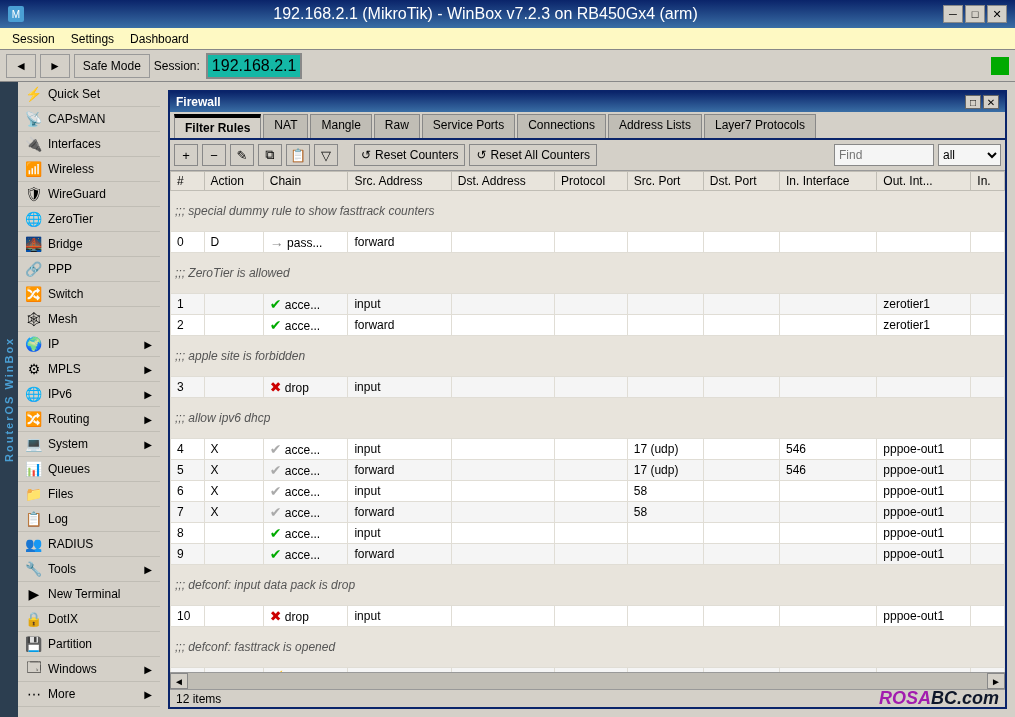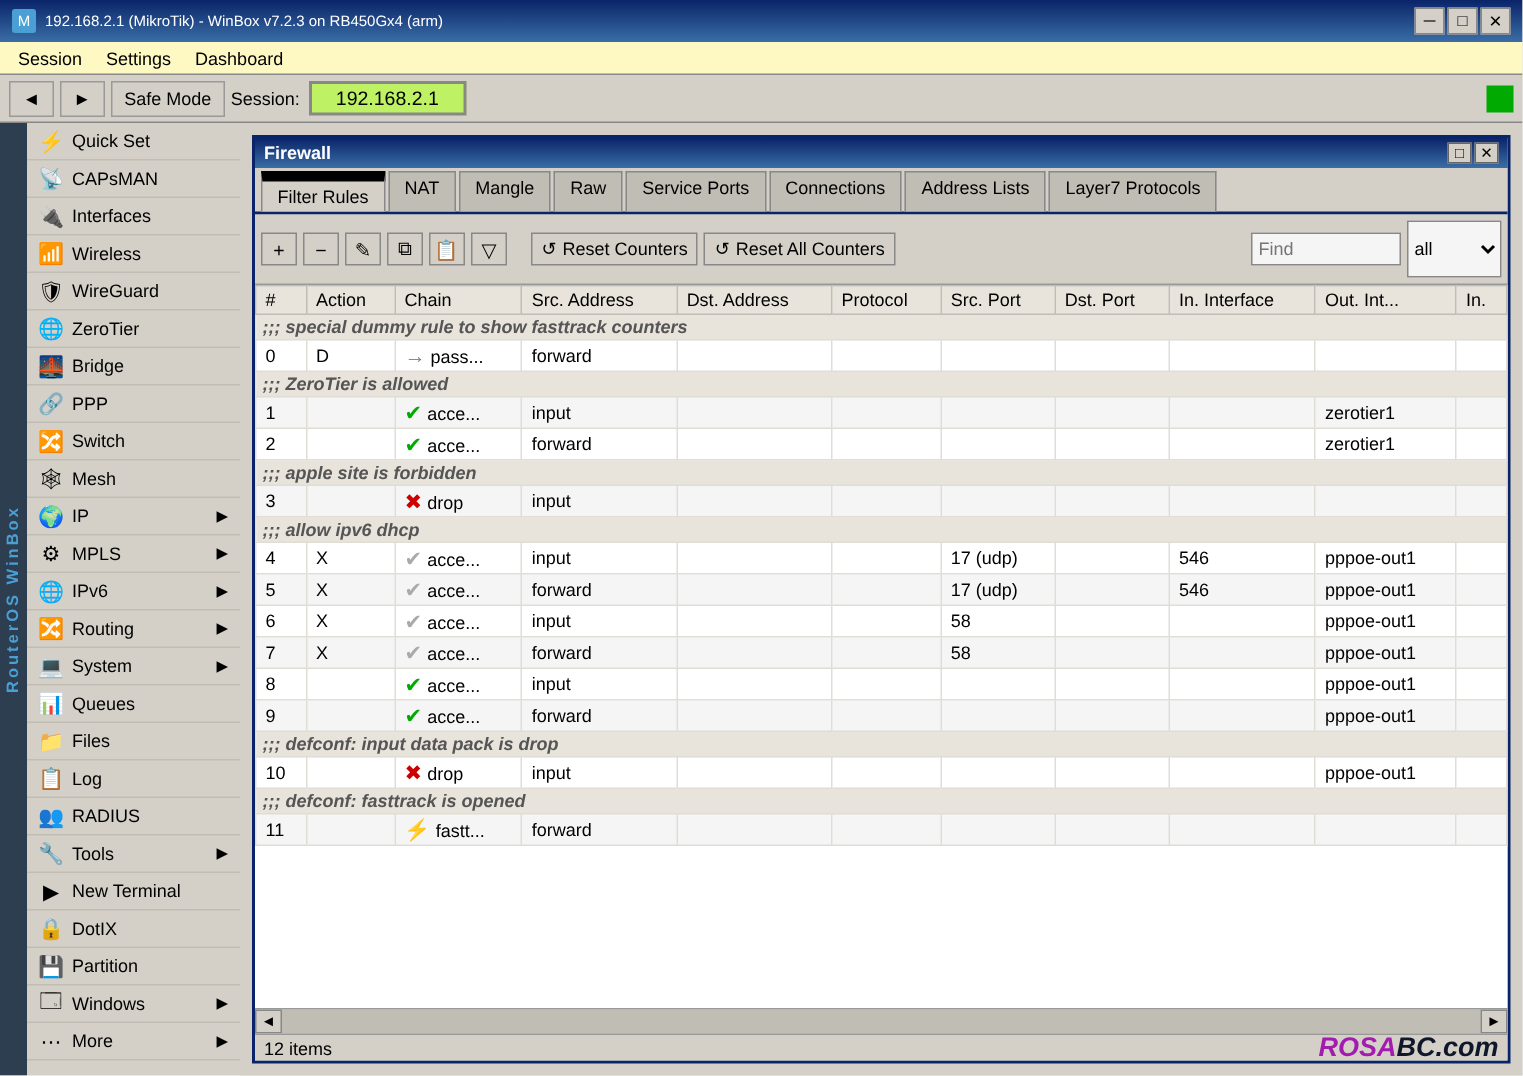--- a/index.html
+++ b/index.html
@@ -1,68 +1,68 @@
 <!DOCTYPE html>
 <html><head>
   <meta charset="utf-8">
   <style>
     * { margin: 0; padding: 0; box-sizing: border-box; }
     body { font-family: 'Segoe UI', Tahoma, sans-serif; font-size: 12px; background: #d4d0c8; width: 1015px; height: 717px; overflow: hidden; }
 
     
     .title-bar { background: linear-gradient(to bottom, #0a246a, #3a6ea5); color: white; height: 28px; display: flex; align-items: center; padding: 0 8px; user-select: none; }
-    .title-bar .title { font-size: 10px; flex: 1; }
+    .title-bar .title { font-size: 16px; flex: 1; text-align: center; }
     .title-bar .win-btn { width: 20px; height: 18px; background: #d4d0c8; border: 1px solid #888; margin-left: 2px; cursor: pointer; display: flex; align-items: center; justify-content: center; font-size: 11px; color: black; }
     .title-bar .win-btn.close { background: #d4d0c8; }
 
     
     .menu-bar { background: #fef9c3; height: 22px; display: flex; align-items: center; padding: 0 4px; border-bottom: 1px solid #888; }
     .menu-item { padding: 2px 8px; cursor: pointer; font-size: 12px; }
 
     
     .toolbar { background: #d4d0c8; height: 32px; display: flex; align-items: center; padding: 0 6px; border-bottom: 1px solid #888; gap: 4px; }
     .toolbar-btn { background: #d4d0c8; border: 1px solid #999; padding: 2px 8px; cursor: pointer; font-size: 12px; display: flex; align-items: center; gap: 4px; height: 24px; }
     .session-info { display: flex; align-items: center; gap: 6px; }
-    .session-box { border: 2px solid #888; padding: 2px 16px; background: #bef264; font-size: 13px; }
+    .session-box { border: 2px solid #888; padding: 2px 4px; background: #14b8a6; font-size: 16px; }
     .status-green { width: 18px; height: 18px; background: #00aa00; margin-left: auto; }
 
     
     .main-layout { display: flex; height: calc(717px - 82px); }
     .sidebar-item { display: flex; align-items: center; gap: 6px; padding: 4px 8px; cursor: pointer; font-size: 12px; color: #000; border-bottom: 1px solid #c0bdb5; }
     .sidebar-item .si-icon { width: 16px; height: 16px; display: inline-flex; align-items: center; justify-content: center; font-size: 14px; }
     .sidebar-item .arrow { margin-left: auto; font-size: 10px; }
 
     
     .content { flex: 1; background: #d4d0c8; padding: 8px; overflow: hidden; }
 
     
     .fw-window { background: #d4d0c8; border: 2px solid #0a246a; height: 100%; display: flex; flex-direction: column; }
     .fw-title { background: linear-gradient(to bottom, #0a246a, #3a6ea5); color: white; padding: 3px 6px; font-size: 12px; font-weight: bold; display: flex; align-items: center; justify-content: space-between; }
     .fw-title .fw-win-btns { display: flex; gap: 2px; }
     .fw-win-btn { width: 16px; height: 14px; background: #d4d0c8; border: 1px solid #666; cursor: pointer; font-size: 10px; display: flex; align-items: center; justify-content: center; }
 
     
     .tab-bar { display: flex; background: #d4d0c8; border-bottom: 2px solid #0a246a; padding: 2px 4px 0; gap: 2px; }
     .tab { padding: 3px 10px; cursor: pointer; font-size: 12px; border: 1px solid #888; border-bottom: none; background: #c0bdb5; }
-    .tab.active { background: #d4d0c8; border-top: 7px solid #000000; font-weight: normal; }
+    .tab.active { background: #d4d0c8; border-top: 4px solid #000000; font-weight: bold; }
 
     
     .fw-toolbar { display: flex; align-items: center; gap: 4px; padding: 4px; background: #d4d0c8; border-bottom: 1px solid #999; }
     .fw-btn { background: #d4d0c8; border: 1px solid #888; width: 24px; height: 22px; cursor: pointer; display: flex; align-items: center; justify-content: center; font-size: 13px; }
     .fw-btn-text { background: #d4d0c8; border: 1px solid #888; height: 22px; cursor: pointer; display: flex; align-items: center; padding: 0 6px; font-size: 12px; gap: 4px; }
     .fw-search { margin-left: auto; display: flex; align-items: center; gap: 4px; }
     .fw-search input { border: 1px solid #888; height: 22px; padding: 0 4px; font-size: 12px; width: 100px; background: #f5f5f5; }
-    .fw-search select { border: 1px solid #888; height: 38px; font-size: 12px; background: #f5f5f5; }
+    .fw-search select { border: 1px solid #888; height: 22px; font-size: 12px; background: #f5f5f5; }
 
     
     .fw-table-container { flex: 1; overflow: auto; background: white; }
     .fw-table { width: 100%; border-collapse: collapse; font-size: 12px; }
     .fw-table th { background: #e8e4dc; border: 1px solid #c0bdb5; padding: 2px 6px; text-align: left; font-weight: normal; white-space: nowrap; cursor: pointer; user-select: none; }
     .fw-table td { border: 1px solid #e0ddd5; padding: 2px 6px; white-space: nowrap; }
-    .fw-table tr.comment-row td { background: #e8e4dc; color: #555; font-style: italic; padding: 1px 4px; font-weight: bold; }
+    .fw-table tr.comment-row td { background: #e8e4dc; color: #555; font-style: italic; padding: 13px 4px; }
     .fw-table tr.even-row { background: #f5f5f5; }
     .fw-table tr.odd-row { background: white; }
 
     
     .status-bar { background: #d4d0c8; border-top: 1px solid #999; padding: 2px 6px; display: flex; align-items: center; justify-content: space-between; height: 18px; }
     .status-bar .items-count { font-size: 12px; }
     .status-bar .brand { font-size: 18px; font-weight: bold; color: #1a5276; font-style: italic; }
     .status-bar .brand span { color: #00aadd; }
 
     

